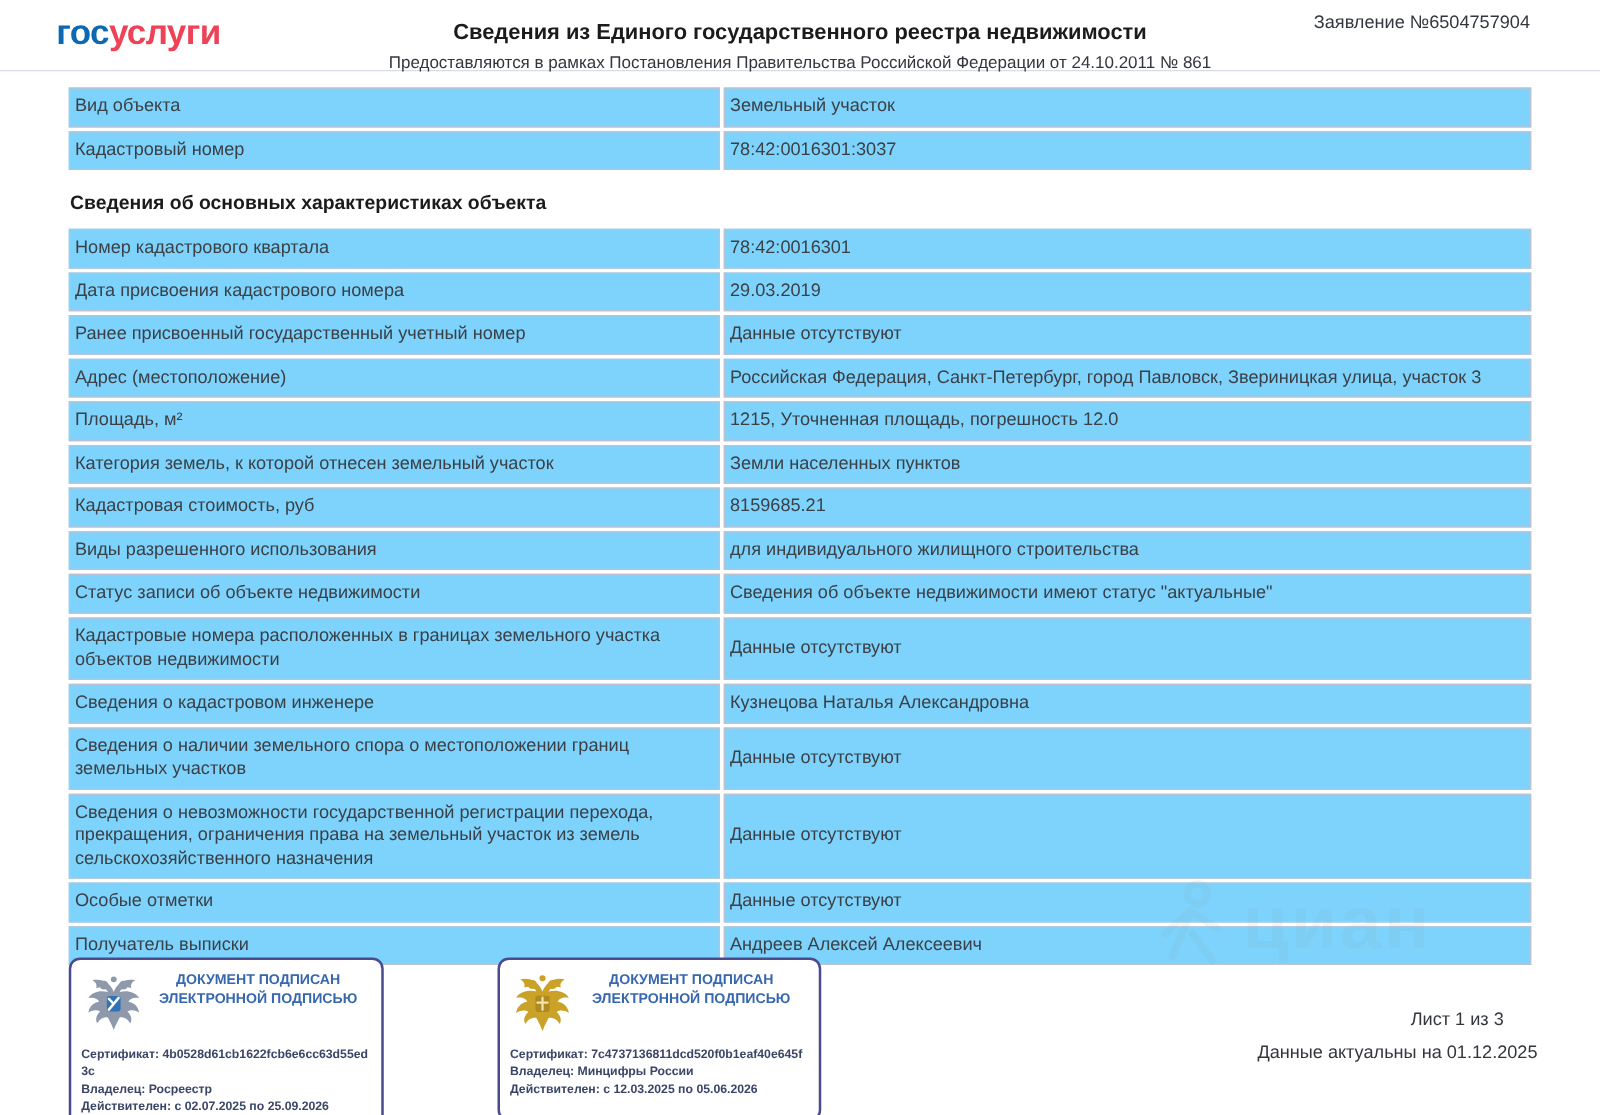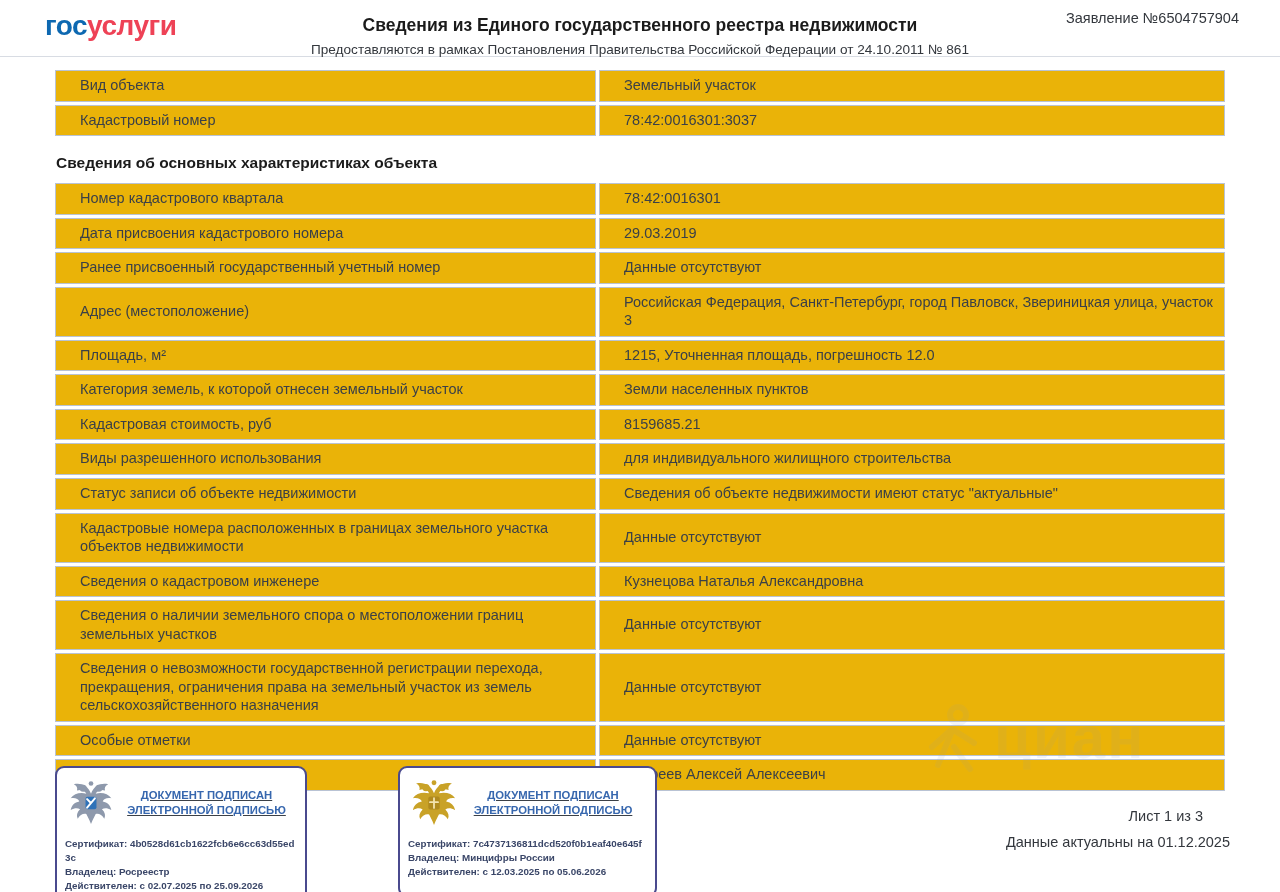--- a/index.html
+++ b/index.html
@@ -6,38 +6,38 @@
   .page{position:relative;width:1280px;height:892px;background:#fff;overflow:hidden;
         font-family:"Liberation Sans","DejaVu Sans",sans-serif;color:#3b4047;}
   
   .header{position:relative;height:56px;border-bottom:1px solid #d8dce3;}
   .logo{position:absolute;left:45px;top:10px;font-size:28px;font-weight:700;letter-spacing:-0.5px;}
   .logo .p1{color:#0d68b1;}
   .logo .p2{color:#ee4256;}
   .header-center{text-align:center;padding-top:15px;margin:0 240px;}
   .doc-title{font-size:17.5px;font-weight:700;color:#1b1b1b;margin:0;line-height:1.25;}
   .doc-subtitle{font-size:13.6px;color:#33373d;margin-top:5px;}
-  .application-number{position:absolute;right:41px;top:10px;font-size:14.5px;color:#33373d;}
+  .application-number{position:absolute;right:56px;top:10px;font-size:14.5px;color:#33373d;}
   
   .content{padding:10px 55px 0 55px;}
   table.info-table{border-collapse:separate;border-spacing:3px;width:calc(100% + 6px);margin:0 -3px;}
-  table.info-table td{border:1px solid #b9c3d4;padding:5px 10px 6px 24px;font-size:14.5px;
-                      line-height:1.28;vertical-align:middle;color:#3b4047;background:#eab308;margin-left:32px;}
+  table.info-table td{border:1px solid #b9c3d4;padding:5px 10px 6px 4px;font-size:14.5px;
+                      line-height:1.28;vertical-align:middle;color:#3b4047;background:#7dd3fc;margin-left:32px;}
   td.label-cell{width:505px;}
   .section-title{font-size:15.5px;font-weight:700;color:#1b1b1b;margin:15px 0 8px 1px;}
   
   .watermark{position:absolute;left:922px;top:703px;display:flex;align-items:flex-start;
              opacity:0.10;color:#8fa0b0;pointer-events:none;}
   .watermark .wm-text{font-size:60px;font-weight:700;letter-spacing:2px;margin-left:10px;}
   
   .footer{position:absolute;left:55px;right:50px;top:766px;display:flex;align-items:flex-start;}
   .stamp{border:2.5px solid #4a4a8e;border-radius:9px;background:#fff;width:252px;
          padding:9px 9px 9px 8px;box-sizing:border-box;}
   .stamp-2{margin-left:91px;padding-bottom:16px;width:259px;}
-  .stamp-top{display:flex;align-items:center;text-decoration:underline;}
+  .stamp-top{display:flex;align-items:flex-start;}
   .emblem{flex:0 0 52px;height:52px;display:flex;align-items:center;justify-content:center;}
   .stamp-title{flex:1;text-align:center;color:#3767ae;font-weight:700;font-size:11.3px;
                line-height:1.32;padding:0 2px;}
   .stamp-details{margin-top:8px;font-size:9.8px;font-weight:700;color:#3a4668;line-height:1.42;
                  word-break:break-all;}
   .page-info{margin-left:auto;text-align:right;padding-top:42px;font-size:14.5px;color:#33373d;}
   .sheet-number{margin-right:27px;}
   .data-actual{margin-top:10px;}
 </style>
 </head>

